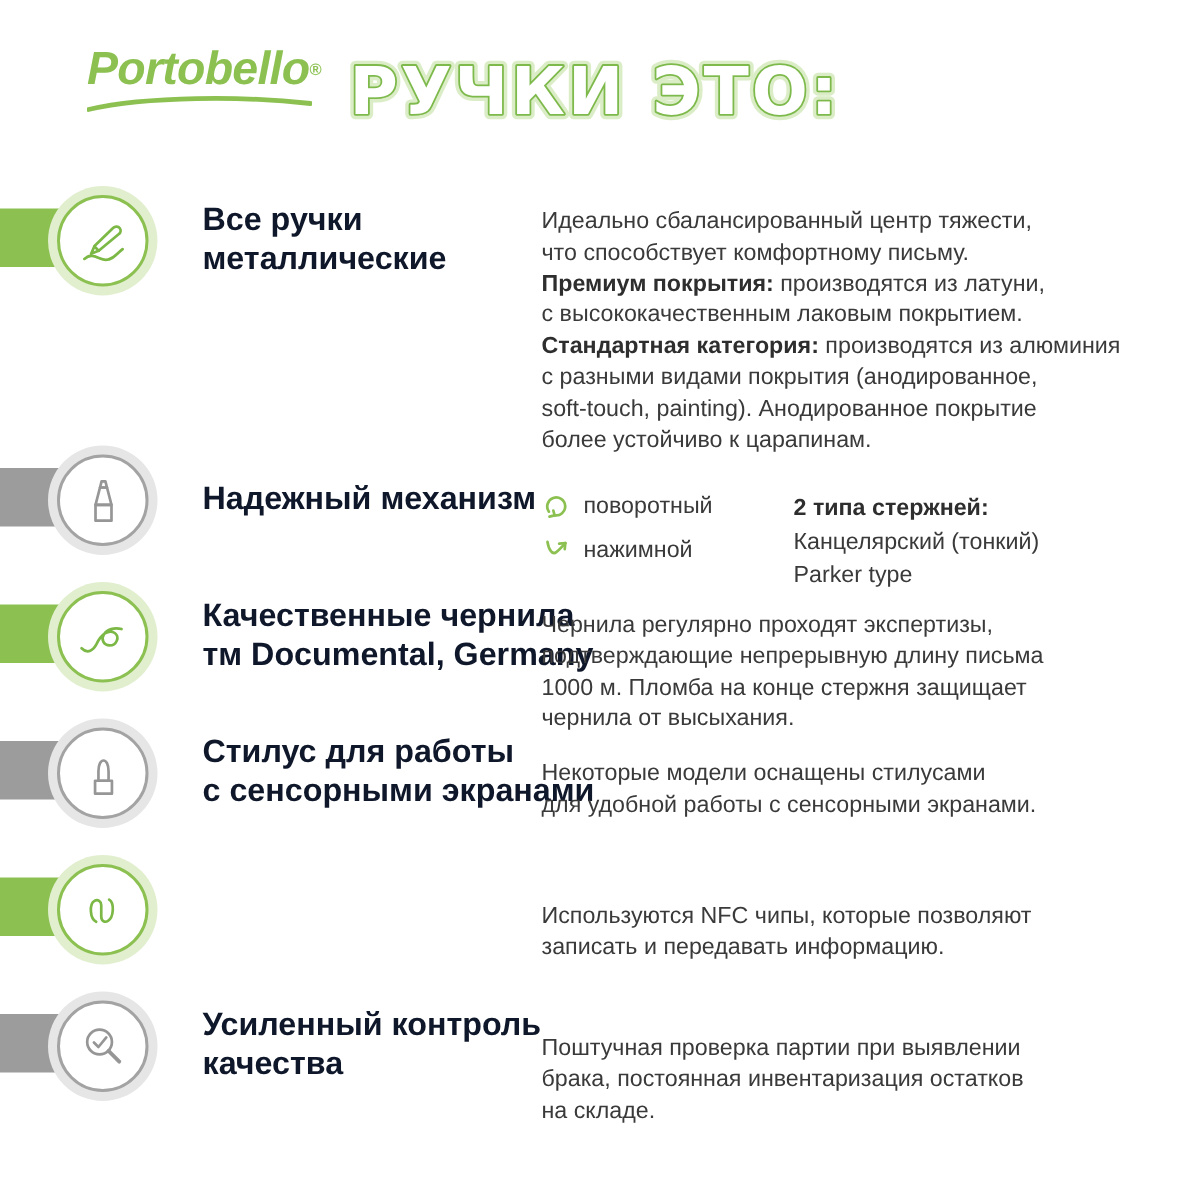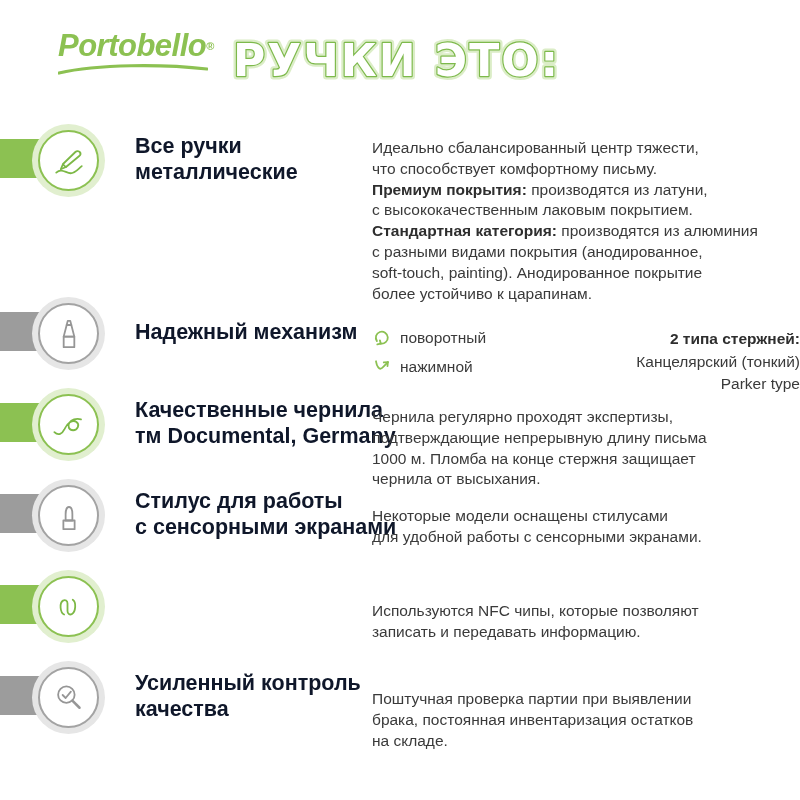--- a/index.html
+++ b/index.html
@@ -26,31 +26,31 @@
 
   .badge{position:absolute;left:38px;top:0;width:57px;height:57px;border-radius:50%;
          background:#fff;display:flex;align-items:center;justify-content:center;z-index:2;}
   .green .badge{border:2.5px solid var(--green);box-shadow:0 0 0 6px var(--green-light);color:var(--icon-green);}
   .gray  .badge{border:2.5px solid #a3a3a3;box-shadow:0 0 0 6px var(--gray-light);color:var(--icon-gray);}
   .badge svg{width:36px;height:36px;display:block;}
 
   .heading{position:absolute;left:135px;top:0;height:57px;display:flex;align-items:center;
            font-size:21.5px;line-height:26px;font-weight:700;color:#0f172a;white-space:pre-line;z-index:3;}
 
-  .content{position:absolute;left:372px;width:428px;font-size:15.5px;line-height:20.8px;
+  .content{position:absolute;left:361px;width:428px;font-size:15.5px;line-height:20.8px;
            color:#3a3a3a;white-space:pre-line;z-index:3;}
   .row-1 .content{top:8px}.row-2 .content{top:25px}.row-3 .content{top:13px}
   .row-4 .content{top:21px}.row-5 .content{top:25px}.row-6 .content{top:22px}
   .content b{font-weight:700;color:#2e2e2e;}
 
   .content.mech{display:flex;white-space:normal;}
   .mech-col{width:168px;display:flex;flex-direction:column;gap:8px;}
   .mech-item{display:flex;align-items:flex-start;gap:9px;}
   .mech-item svg{width:19px;height:19px;flex:0 0 auto;color:var(--green);}
-  .refill-col{flex:1;text-align:right;}
+  .refill-col{flex:1;}
   .refill-title{font-weight:700;color:#2e2e2e;line-height:22.5px;}
   .refill-item{line-height:22.5px;}
 </style>
 </head>
 <body>
 
 <div class="canvas">
   <div class="logo">
     <span class="logo-text">Portobello</span><span class="logo-reg">®</span>
     <svg class="logo-swoosh" width="150" height="14" viewBox="0 0 150 14">

